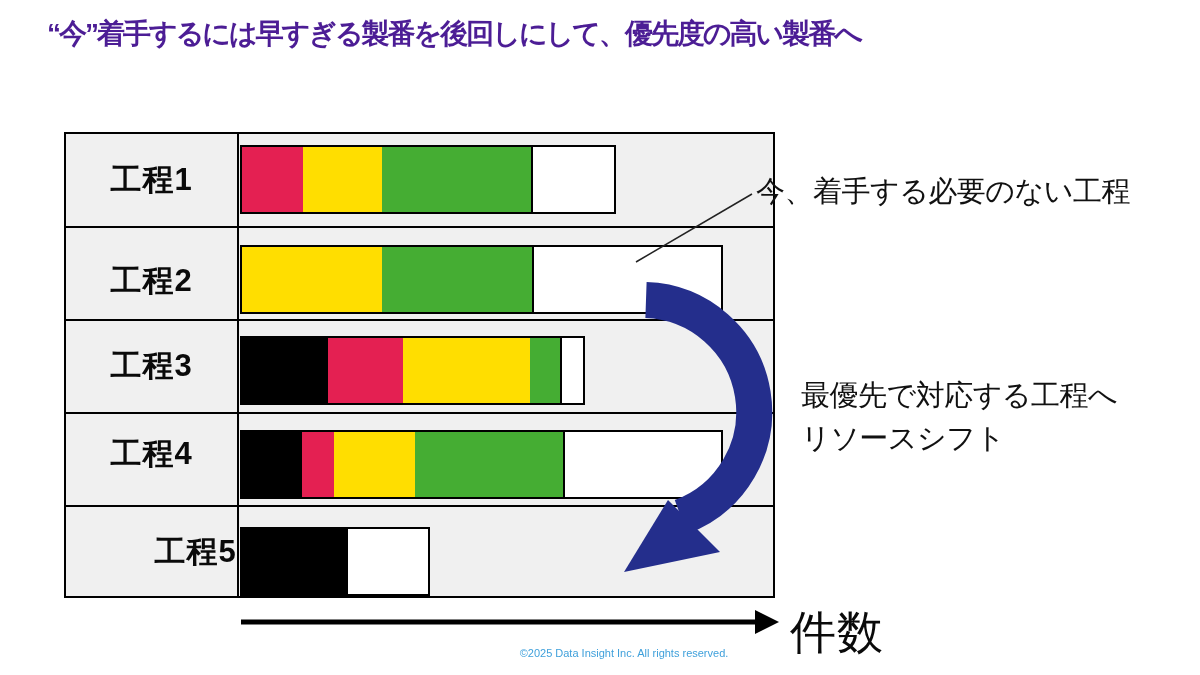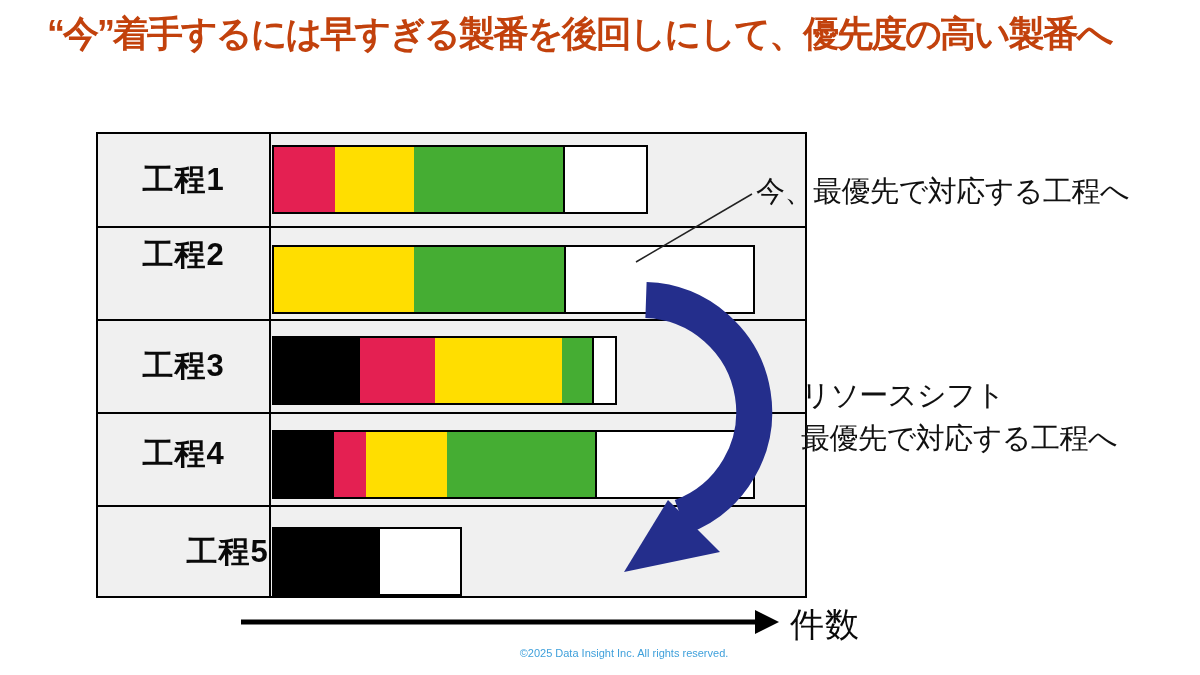--- a/index.html
+++ b/index.html
@@ -3,26 +3,26 @@
 <meta charset="utf-8">
 <style>
   html,body{margin:0;padding:0;}
   body{
     width:1200px;height:675px;position:relative;overflow:hidden;
     background:#ffffff;
     font-family:"Liberation Sans","DejaVu Sans",sans-serif;
   }
   .title{
     position:absolute;left:47px;top:12px;width:1120px;
-    font-size:36px;line-height:44px;font-weight:800;
-    letter-spacing:-2px;color:#c2410c;
+    font-size:28px;line-height:44px;font-weight:800;
+    letter-spacing:-2px;color:#4c1d95;
   }
   .chart{
     position:absolute;left:64px;top:132px;width:711px;height:466px;
-    box-sizing:border-box;border:2px solid #000;background:#F0F0F0;margin-left:32px;
+    box-sizing:border-box;border:2px solid #000;background:#F0F0F0;
   }
   .col-divider{
     position:absolute;left:171px;top:0;width:2px;height:100%;background:#000;
   }
   .row-divider{
     position:absolute;left:0;right:0;height:2px;background:#000;
   }
   .row-label{
     position:absolute;left:0;width:171px;height:42px;line-height:42px;
     text-align:center;font-size:31px;font-weight:bold;color:#0a0a0a;
@@ -37,21 +37,21 @@
     position:absolute;left:0;top:0;width:1200px;height:675px;
     pointer-events:none;
   }
   .ann{
     position:absolute;color:#111;font-size:29px;line-height:43px;
     white-space:nowrap;letter-spacing:-0.5px;
   }
   .ann-not-needed{left:756px;top:170px;}
   .ann-shift{left:801px;top:374px;}
   .axis-label{
-    position:absolute;left:790px;top:602px;font-size:34px;color:#0a0a0a;
+    position:absolute;left:790px;top:602px;font-size:46px;color:#0a0a0a;
     letter-spacing:1px;
   }
   .footer{
     position:absolute;left:0;right:0;top:647px;text-align:center;
     font-size:11px;color:#3FA0DB;padding-left:48px;
   }
 </style>
 </head>
 <body>
 
@@ -63,21 +63,21 @@
   <div class="col-divider"></div>
 
 <div class="row-label" style="top: 24.5px;">工程1</div>
     <div class="bar" style="left: 174px; top: 11px; height: 69px; width: 376px;">
       <div class="seg" style="width: 61px; background: rgb(228, 32, 82);"></div>
       <div class="seg" style="width: 80px; background: rgb(255, 222, 0);"></div>
       <div class="seg" style="width: 150px; background: rgb(69, 173, 51);"></div>
       <div class="seg" style="width: 81px; background: rgb(255, 255, 255); border-left: 2px solid rgb(0, 0, 0);"></div>
     </div>
     <div class="row-divider" style="top: 92px;"></div>
-    <div class="row-label" style="top: 100px;">工程2</div>
+    <div class="row-label" style="top: 126px;">工程2</div>
     <div class="bar" style="left: 174px; top: 111px; height: 69px; width: 483px;">
       <div class="seg" style="width: 141px; background: rgb(255, 222, 0);"></div>
       <div class="seg" style="width: 150px; background: rgb(69, 173, 51);"></div>
       <div class="seg" style="width: 188px; background: rgb(255, 255, 255); border-left: 2px solid rgb(0, 0, 0);"></div>
     </div>
     <div class="row-divider" style="top: 185px;"></div>
     <div class="row-label" style="top: 210.5px;">工程3</div>
     <div class="bar" style="left: 174px; top: 202px; height: 69px; width: 345px;">
       <div class="seg" style="width: 86px; background: rgb(0, 0, 0);"></div>
       <div class="seg" style="width: 76px; background: rgb(228, 32, 82);"></div>
@@ -110,22 +110,22 @@
     <path d="M 646 300 A 112 112 0 0 1 681 517" fill="none" stroke="#242E8C" stroke-width="36"></path>
     <polygon points="624,572 668,500 720,552" fill="#242E8C"></polygon>
   </g>
 
   <g>
     <line x1="241" y1="622" x2="757" y2="622" stroke="#000" stroke-width="5"></line>
     <polygon points="755,610 755,634 779,622" fill="#000"></polygon>
   </g>
 </svg>
 
-<div class="ann ann-not-needed">今、最優先で対応する工程へ</div>
+<div class="ann ann-not-needed">今、着手する必要のない工程</div>
 
 <div class="ann ann-shift">
+  <div>最優先で対応する工程へ</div>
   <div>リソースシフト</div>
-  <div>最優先で対応する工程へ</div>
 </div>
 
 <div class="axis-label">件数</div>
 
 <div class="footer">©2025 Data Insight Inc. All rights reserved.</div>
 
 </body></html>

